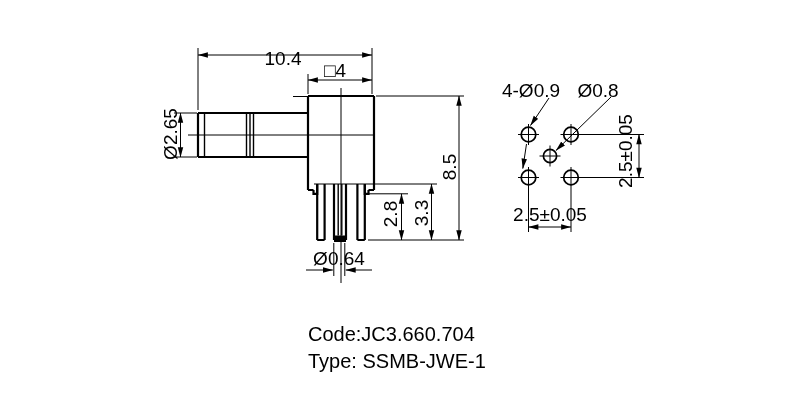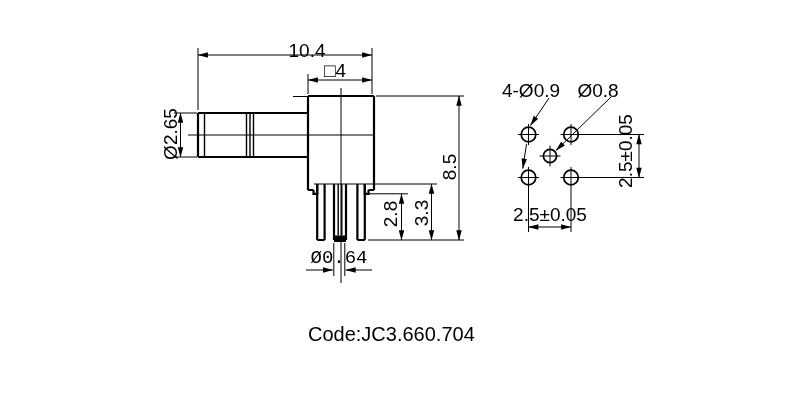--- a/index.html
+++ b/index.html
@@ -129,38 +129,39 @@
 
       <path class="dim2" d="M528.5,227 H571"></path>
 
       <path class="dim1" d="M549,98 L530.5,125.5"></path>
       <path class="dim1" d="M526.5,144 L522.8,168.5"></path>
 
       <path class="dim1" d="M611,97 L556,150.5"></path>
     </g>
   </svg>
 
-  <div class="lbl" style="left:283px; top:50px;margin-left:24px;">10.4</div>
+  <div class="lbl" style="left:283px; top:58px;">10.4</div>
 
   <div class="lbl" style="left:335px; top:70px;">□4</div>
 
   <div class="lbl rot" style="left:170px; top:134px;">Ø2.65</div>
 
   <div class="lbl rot" style="left:449px; top:167px;">8.5</div>
 
   <div class="lbl rot" style="left:390px; top:214px;">2.8</div>
 
   <div class="lbl rot" style="left:421px; top:213px;">3.3</div>
 
-  <div class="lbl" style="left:339px; top:258px;font-family:Liberation Mono, monospace;">Ø0.64</div>
+  <div class="lbl" style="left:339px; top:258px;">Ø0.64</div>
 
   <div class="lbl" style="left:531px; top:90px;">4-Ø0.9</div>
 
   <div class="lbl" style="left:598px; top:90px;">Ø0.8</div>
 
   <div class="lbl rot" style="left:625px; top:151px;">2.5±0.05</div>
 
   <div class="lbl" style="left:550px; top:214px;">2.5±0.05</div>
 
   <div class="title-line" style="top:324px;">Code:JC3.660.704</div>
 
+  <div class="title-line" style="top:351px;">Type: SSMB-JWE-1</div>
 
 </div>
 
 </body></html>

